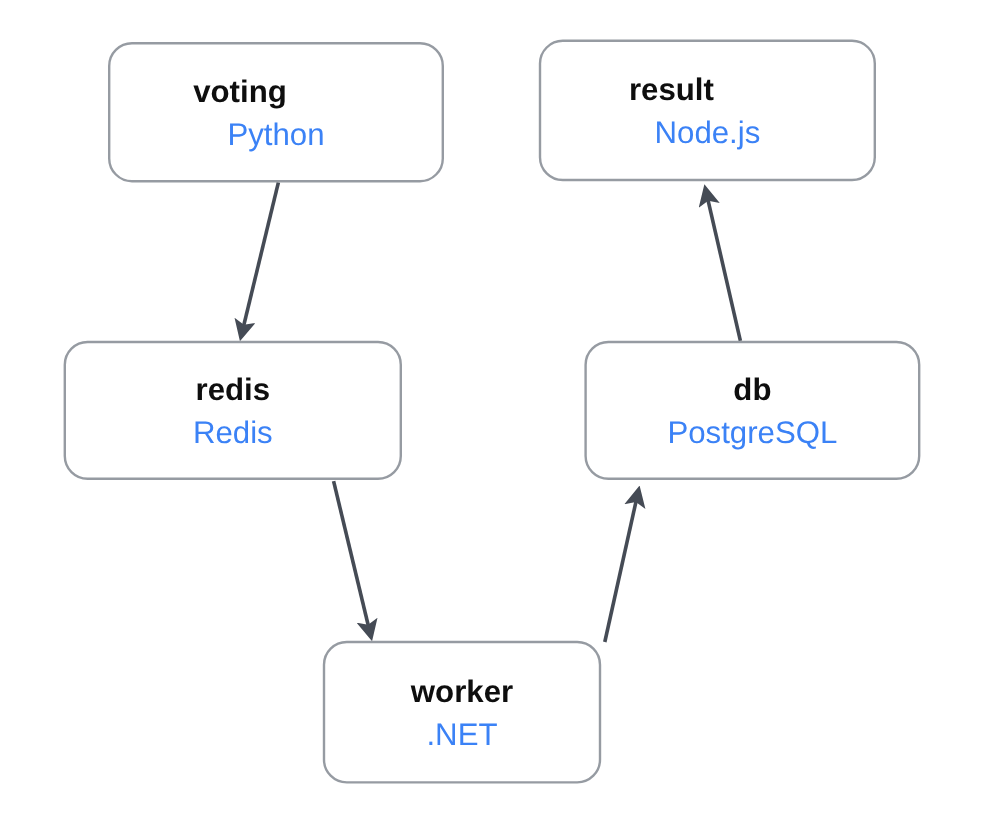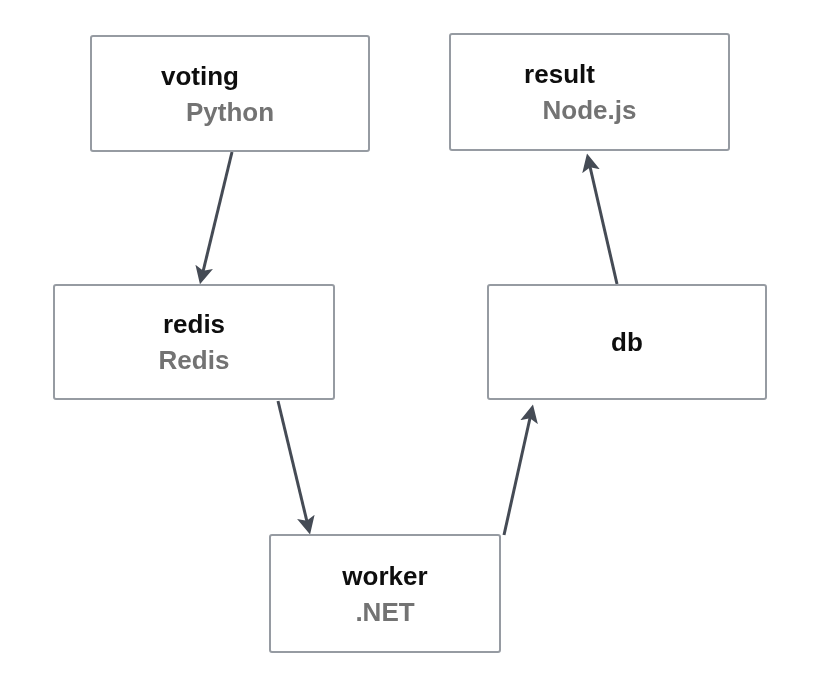--- a/index.html
+++ b/index.html
@@ -21,41 +21,41 @@
     top: 0;
     width: 828px;
     height: 698px;
     pointer-events: none;
   }
   .node {
     position: absolute;
     box-sizing: border-box;
     background: #ffffff;
     border: 2px solid #969ba2;
-    border-radius: 3px;
+    border-radius: 20px;
     display: flex;
     flex-direction: column;
     align-items: center;
     justify-content: center;
     text-align: center;
   }
   .node .title {
     font-size: 26px;
     font-weight: 700;
     color: #0e0e0e;
     line-height: 36px;
     white-space: nowrap;
   }
   .node .title.shift {
     transform: translateX(-30px);
   }
   .node .subtitle {
     font-size: 26px;
-    font-weight: 700;
-    color: #737373;
+    font-weight: 400;
+    color: #3b82f6;
     line-height: 36px;
     white-space: nowrap;
   }
   #node-voting  { left: 90px;  top: 35px;  width: 280px; height: 117px; }
   #node-result  { left: 449px; top: 33px;  width: 281px; height: 118px; }
   #node-redis   { left: 53px;  top: 284px; width: 282px; height: 116px; }
   #node-db      { left: 487px; top: 284px; width: 280px; height: 116px; justify-content: center; }
   #node-worker  { left: 269px; top: 534px; width: 232px; height: 119px; }
 </style>
 </head>
@@ -87,20 +87,21 @@
     <div class="subtitle">Node.js</div>
   </div>
 
   <div class="node" id="node-redis">
     <div class="title">redis</div>
     <div class="subtitle">Redis</div>
   </div>
 
   <div class="node" id="node-db">
     <div class="title">db</div>
+    <div class="subtitle">PostgreSQL</div>
   </div>
 
   <div class="node" id="node-worker">
     <div class="title">worker</div>
     <div class="subtitle">.NET</div>
   </div>
 
 </div>
 
 </body></html>

